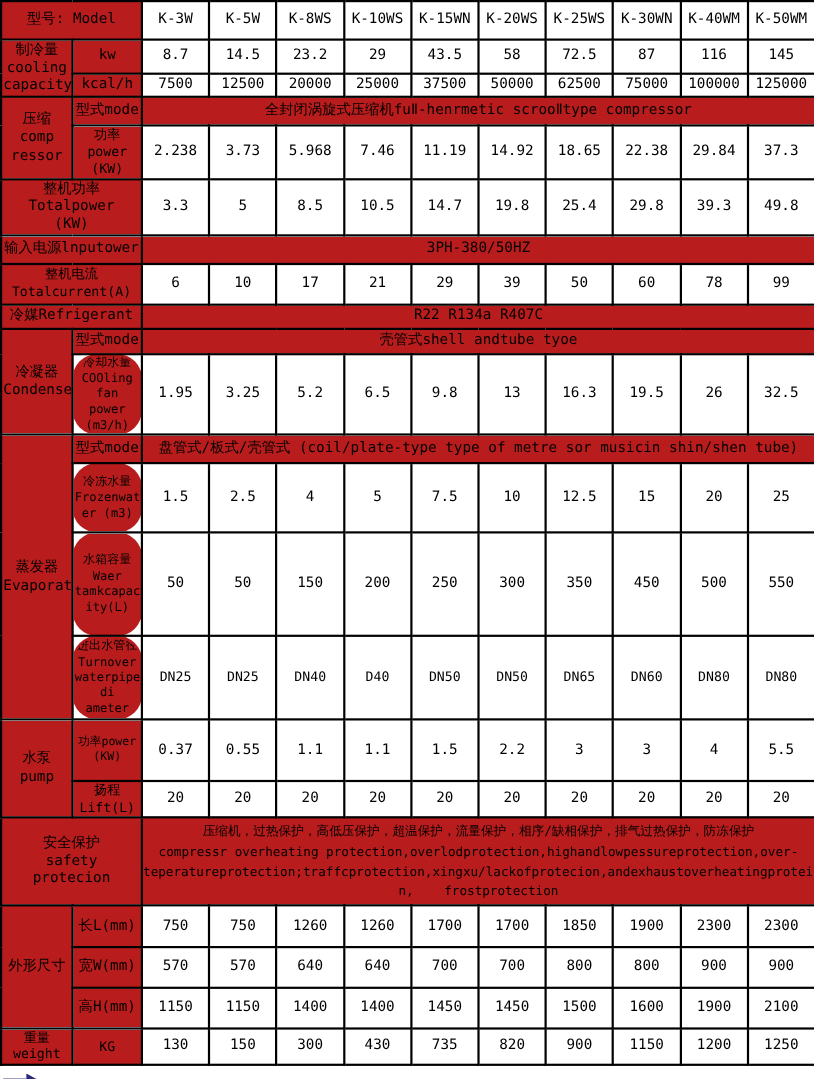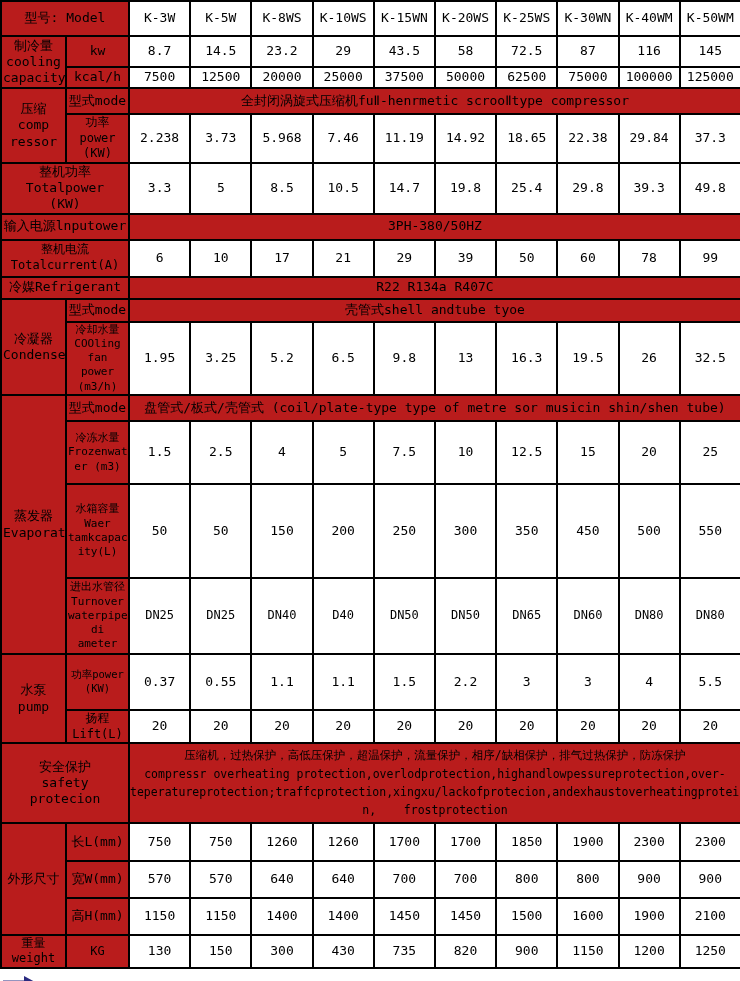--- a/index.html
+++ b/index.html
@@ -3,21 +3,21 @@
 <meta charset="utf-8">
 <style>
   html,body{margin:0;padding:0;background:#ffffff;}
   body{width:740px;font-family:"DejaVu Sans Mono","Liberation Sans",monospace;color:#000;}
   table.spec{border-collapse:collapse;table-layout:fixed;width:740px;}
   td{border:2px solid #000;text-align:center;vertical-align:middle;padding:0 1px;
      font-size:13px;line-height:1.25;overflow:hidden;}
   td.b{background:#b91c1c;}
   td.v{background:#ffffff;}
   .pre{white-space:pre-line;}
-  .sm{font-size:11px;line-height:1.3;}
+  .sm{font-size:11px;line-height:1.3;border-radius:22px;}
   .xs{font-size:10.5px;line-height:1.3;}
   .md{font-size:12px;line-height:1.3;}
   td.safety{white-space:pre-wrap;font-size:11.5px;line-height:1.6;padding:2px 0;}
   .notes{padding:4px 2px 0 2px;}
   .note-line{display:flex;align-items:center;gap:3px;height:20px;}
   .note-text{color:#cd3333;font-size:17px;white-space:nowrap;letter-spacing:0px;}
   .arrow{flex:0 0 auto;}
 </style>
 </head>
 <body>

